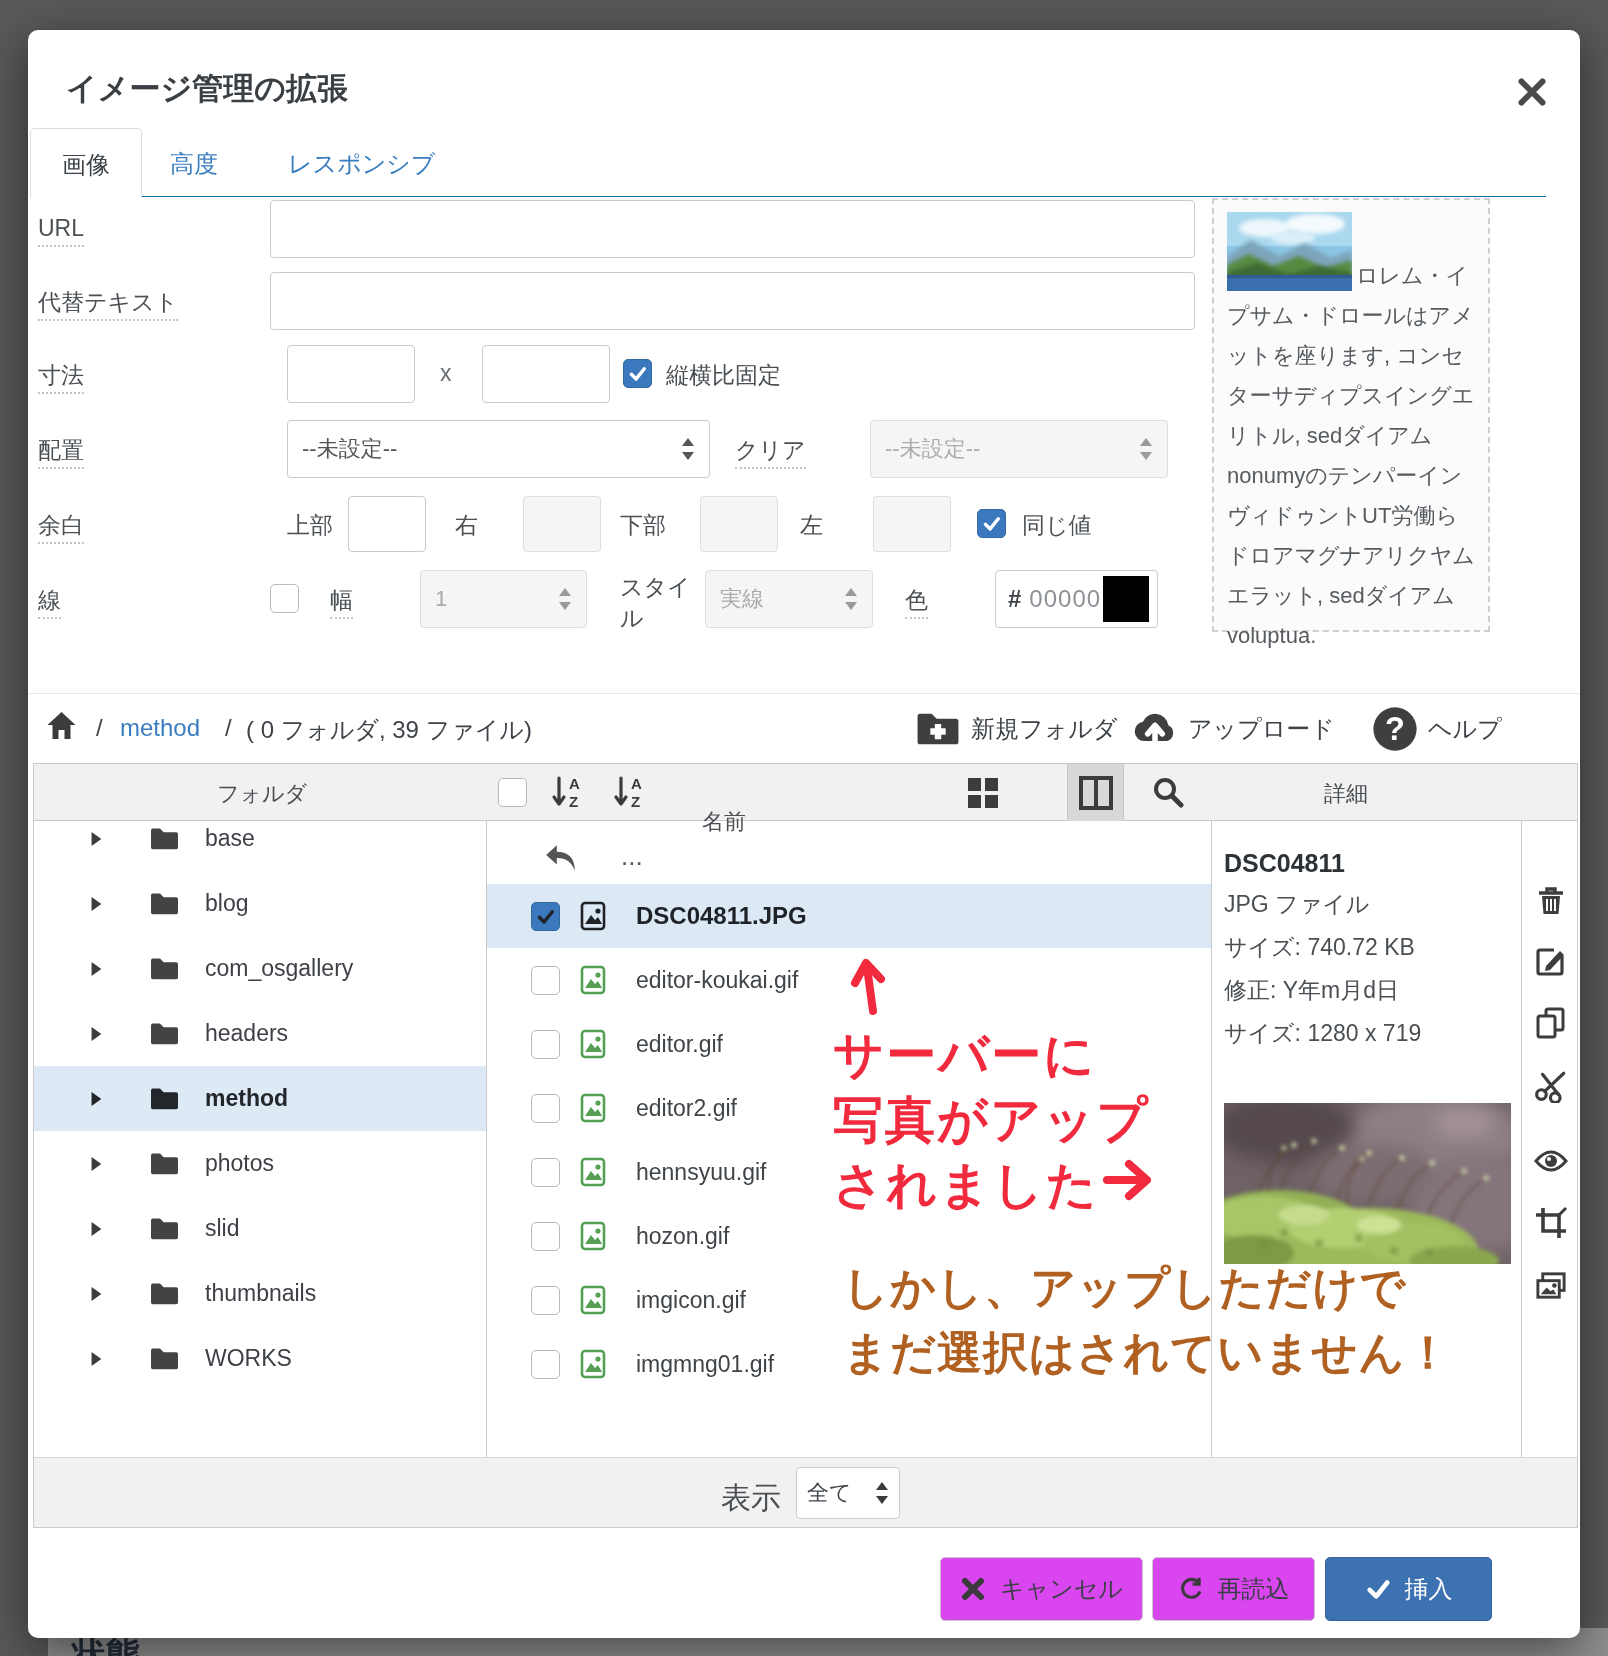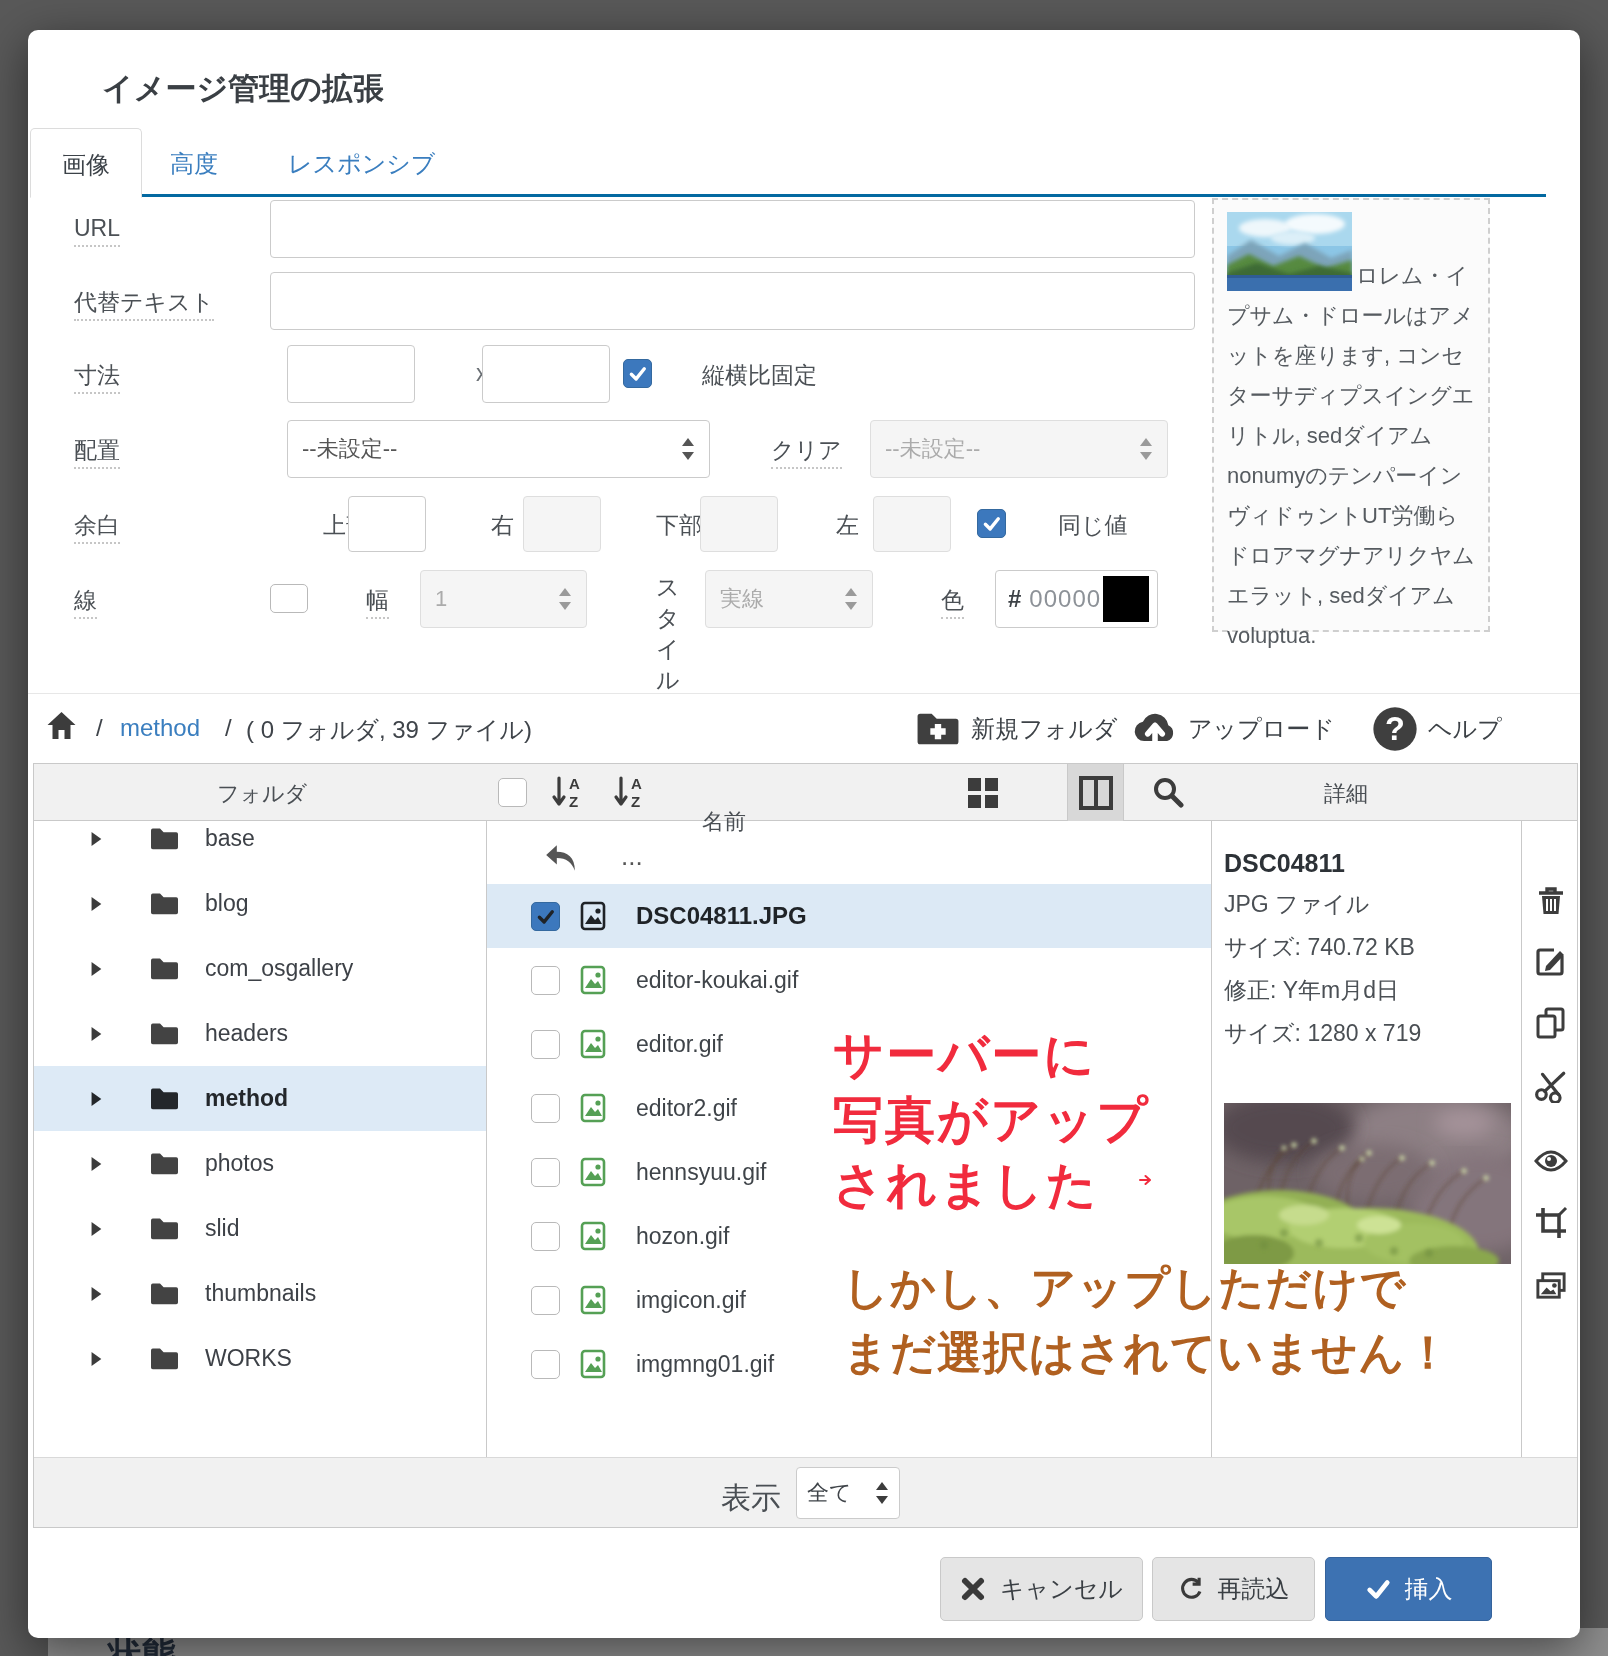--- a/index.html
+++ b/index.html
@@ -1,24 +1,24 @@
 <!DOCTYPE html>
 <html><head>
 <meta charset="utf-8">
 <style>
 *{box-sizing:border-box;margin:0;padding:0;}
 html,body{width:1608px;height:1656px;}
 body{position:relative;overflow:hidden;background:#595959;font-family:"Liberation Sans","DejaVu Sans",sans-serif;color:#3f4449;}
-.abs{position:absolute;padding-left:36px;}
+.abs{position:absolute;}
 .bottomstrip{left:48px;top:1628px;right:0;bottom:0;background:#8f8f8f;}
 .pagetext{left:72px;top:1632px;font-size:34px;font-weight:bold;color:#222c3a;}
 .dialog{left:28px;top:30px;width:1552px;height:1608px;background:#fff;border-radius:10px;box-shadow:0 12px 48px rgba(0,0,0,.5);overflow:hidden;}
 .title{left:38px;top:38px;font-size:31px;font-weight:bold;color:#3a3f44;}
 .closebtn{right:30px;top:44px;width:36px;height:36px;color:#4a4a4a;cursor:pointer;}
-.tabbar{left:2px;right:34px;top:96px;height:71px;border-bottom:3px solid #0369a1;}
+.tabbar{left:2px;right:34px;top:96px;height:71px;border-bottom:1px solid #0369a1;}
 .tab{position:absolute;font-size:24px;}
 .tab.active{left:0;top:2px;height:70px;padding:20px 31px;background:#fff;border:1px solid #dcdcdc;border-bottom:1px solid #fff;border-radius:5px 5px 0 0;color:#3c4248;}
 .tab.link{top:22px;color:#3a7ebf;cursor:pointer;}
 .lbl{font-size:23px;color:#4b5055;}
 .dot{border-bottom:2px dotted #c6c6c6;padding-bottom:4px;}
 .tin{background:#fff;border:1px solid #cbcbcb;border-radius:4px;height:58px;}
 .tin.dis{background:#f5f5f5;border-color:#dedede;}
 .sel{height:58px;border:1px solid #cbcbcb;border-radius:4px;display:flex;align-items:center;justify-content:space-between;padding:0 14px;font-size:22px;color:#555;background:#fff;}
 .sel.dis{background:#f5f5f5;color:#ababab;border-color:#dedede;}
 .stepper{width:14px;height:26px;flex:0 0 auto;color:#555;}
@@ -60,21 +60,21 @@
 .filerow.selected span{font-weight:bold;font-size:24px;color:#1f2327;}
 .details{position:absolute;left:1178px;top:57px;width:309px;bottom:70px;background:#fff;}
 .dtitle{position:absolute;left:12px;top:28px;font-size:25px;font-weight:bold;color:#2d3237;}
 .dline{position:absolute;left:12px;font-size:23px;color:#4a4f54;}
 .thumb{position:absolute;left:12px;top:282px;width:287px;height:161px;}
 .iconstrip{position:absolute;left:1488px;top:57px;right:0;bottom:0;}
 .tool{position:absolute;left:12px;width:34px;height:34px;color:#3d3d3d;cursor:pointer;}
 .filterbar{position:absolute;left:0;right:0;bottom:0;height:70px;background:#f1f1f1;border-top:1px solid #d9d9d9;}
 .flabel{position:absolute;left:687px;top:20px;font-size:30px;color:#4a4f54;}
 .fsel{position:absolute;left:762px;top:9px;width:104px;height:52px;background:#fff;border:1px solid #cbcbcb;border-radius:4px;display:flex;align-items:center;justify-content:space-between;padding:0 10px;font-size:22px;color:#3f4449;}
-.btn{position:absolute;top:1527px;height:64px;border:1px solid #c9c9c9;border-radius:5px;background:#e5e5e5;display:flex;align-items:center;justify-content:center;gap:14px;font-size:24px;color:#3a3f44;cursor:pointer;}
+.btn{position:absolute;top:1527px;height:64px;border:1px solid #c9c9c9;border-radius:5px;background:#d946ef;display:flex;align-items:center;justify-content:center;gap:14px;font-size:24px;color:#3a3f44;cursor:pointer;}
 .btn .bi{width:26px;height:26px;}
 .btn.primary{background:#3d72b2;border-color:#35639c;color:#fff;}
 .note{position:absolute;font-weight:bold;white-space:nowrap;}
 .note.red{font-size:50px;letter-spacing:2px;}
 .note.orange{font-size:45px;letter-spacing:1px;}
 svg{display:block;width:100%;height:100%;}
 </style>
 </head>
 <body>
 

